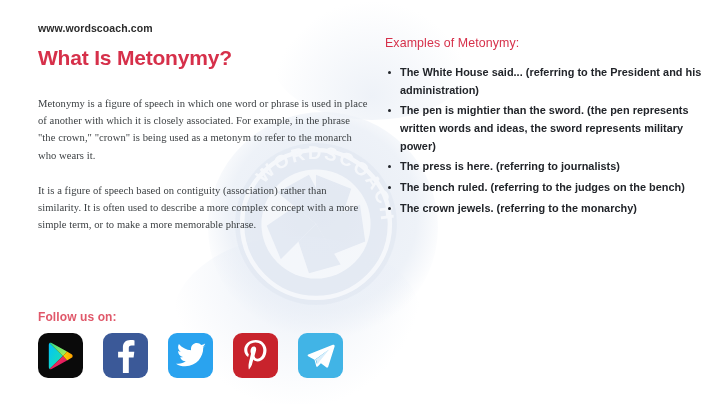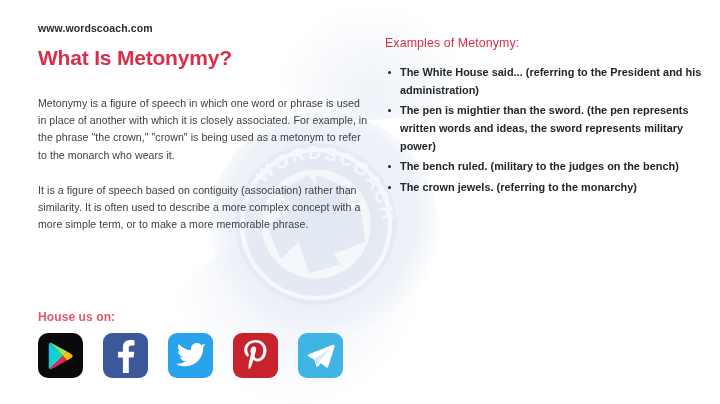--- a/index.html
+++ b/index.html
@@ -83,20 +83,21 @@
     margin: 0 0 26px 0;
     line-height: 1.1;
   }
 
   .para {
     font-size: 10.6px;
     line-height: 1.62;
     color: #3c4043;
     margin: 0 0 18px 0;
     letter-spacing: 0.05px;
+    font-family: Liberation Serif, serif;
   }
   .para:last-of-type { margin-bottom: 0; }
 
   .examples-title {
     font-size: 12.4px;
     font-weight: normal;
     color: #d6304a;
     margin: 0 0 14px 0;
     letter-spacing: 0.1px;
   }
@@ -207,31 +208,35 @@
         <li>
           <span class="bullet-dot"></span>
           <span>The White House said... (referring to the President and his administration)</span>
         </li>
         <li>
           <span class="bullet-dot"></span>
           <span>The pen is mightier than the sword. (the pen represents written words and ideas, the sword represents military power)</span>
         </li>
         <li>
           <span class="bullet-dot"></span>
-          <span>The bench ruled. (military to the judges on the bench)</span>
+          <span>The press is here. (referring to journalists)</span>
+        </li>
+        <li>
+          <span class="bullet-dot"></span>
+          <span>The bench ruled. (referring to the judges on the bench)</span>
         </li>
         <li>
           <span class="bullet-dot"></span>
           <span>The crown jewels. (referring to the monarchy)</span>
         </li>
       </ul>
     </div>
 
     <div class="follow-block">
-      <div class="follow-label">House us on:</div>
+      <div class="follow-label">Follow us on:</div>
       <div class="social-row">
 
         <a class="social-icon ic-googleplay">
           <svg width="26" height="28" viewBox="0 0 26 28" xmlns="http://www.w3.org/2000/svg">
             <defs>
               <linearGradient id="gpBlue" x1="0" y1="0" x2="1" y2="1">
                 <stop offset="0%" stop-color="#00c3ff"></stop>
                   <stop offset="100%" stop-color="#1fe4a0"></stop>
               </linearGradient>
               <linearGradient id="gpGreen" x1="0" y1="0" x2="1" y2="1">

